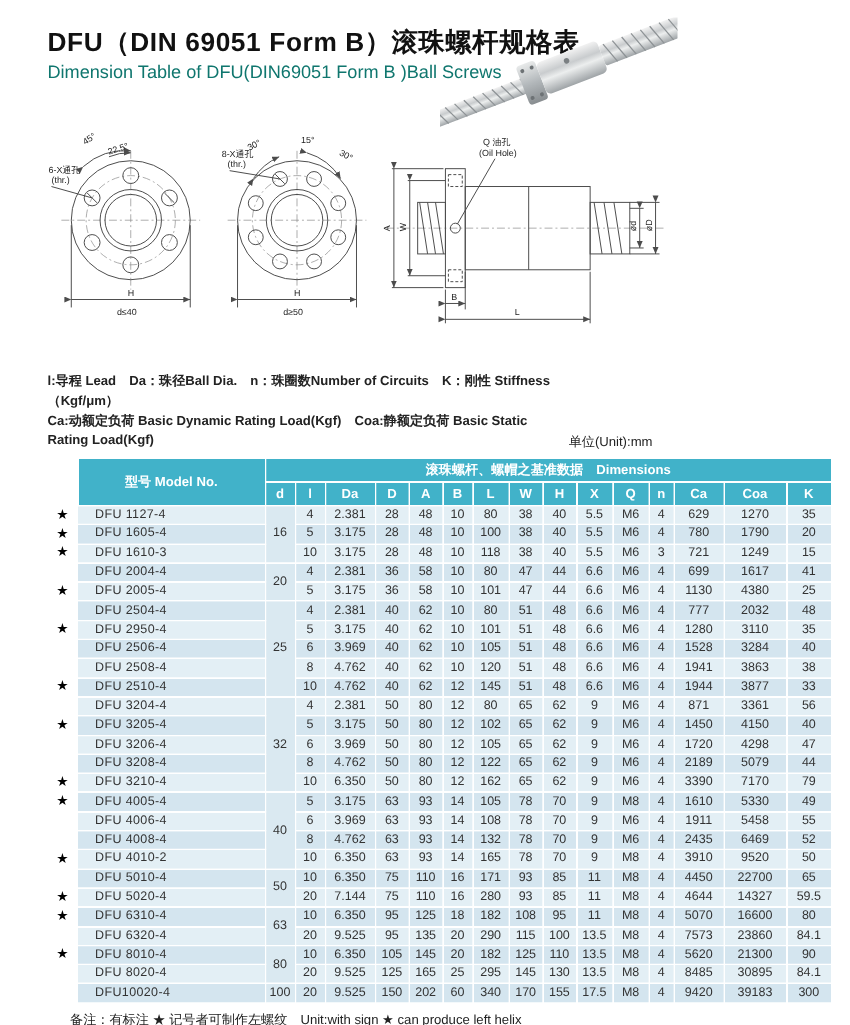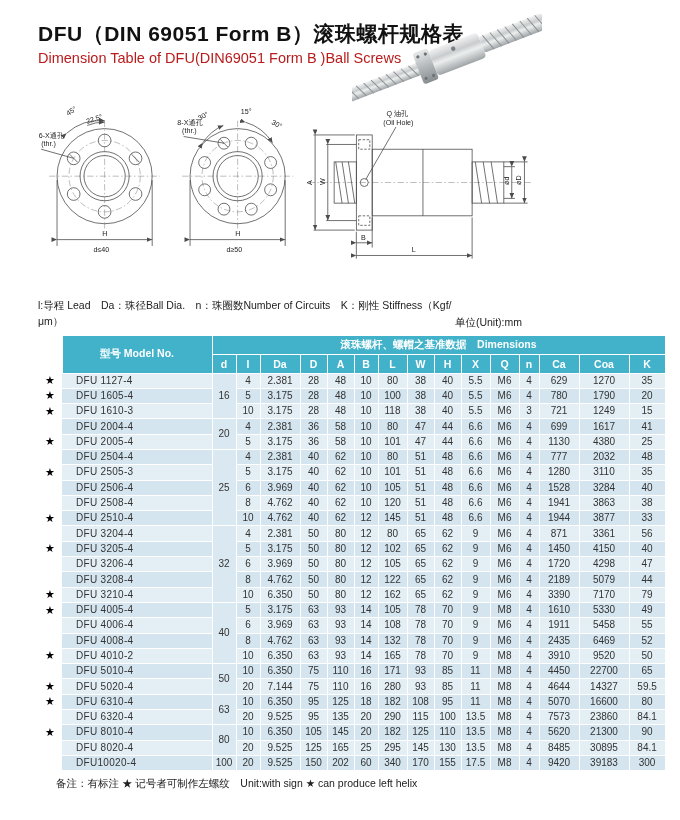--- a/index.html
+++ b/index.html
@@ -2,36 +2,36 @@
 <html><head>
 <meta charset="utf-8">
 <style>
   * { margin:0; padding:0; box-sizing:border-box; }
   html,body { width:680px; height:820px; background:#ffffff; overflow:hidden;
               font-family:"Liberation Sans", sans-serif; color:#333; }
   .page { position:relative; width:552px; height:820px; padding:20px 16px 0 38px; }
 
   
   .title-zh { font-size:21px; font-weight:bold; color:#111; letter-spacing:.5px; }
-  .title-en { font-size:14.5px; color:#b91c1c; margin-top:2px; }
+  .title-en { font-size:14.5px; color:#0f766e; margin-top:2px; }
 
   
   .photo { position:absolute; top:14px; right:10px; width:190px; height:88px; }
 
   
   .drawings { display:flex; align-items:flex-start; margin-top:16px; height:208px; }
   .drawings svg { display:block; }
   .dwg-label { font-size:9px; fill:#222; }
   .dwg-stroke { stroke:#4c4c4c; fill:none; stroke-width:1; }
   .cl { stroke:#8a8a8a; stroke-width:.7; stroke-dasharray:8 3 2 3; fill:none; }
 
   
   .legend { display:flex; justify-content:space-between; align-items:flex-end;
             margin-top:8px; padding-right:14px; }
-  .legend-lines { font-size:10.5px; line-height:1.5; color:#222; }
+  .legend-lines { font-size:10.5px; line-height:1.5; color:#222;font-weight:bold; }
   .unit-note { font-size:10.5px; color:#222; white-space:nowrap; }
 
   
   table { border-collapse:collapse; table-layout:fixed; width:614px; margin-top:5px; }
   th, td { font-size:10px; text-align:center; vertical-align:middle;
            overflow:hidden; white-space:nowrap; }
   thead th { background:#41b2c9; color:#fff; font-weight:bold;
              border:1.5px solid #fff; height:19px; font-size:10.5px; }
   thead th.blank { background:#fff; border:none; }
   tbody td { height:15.3px; border-bottom:1px solid #fff;
@@ -224,20 +224,21 @@
       <line class="dwg-stroke" x1="66" y1="176" x2="86" y2="176" marker-start="url(#ar)" marker-end="url(#ar)"></line>
       <text class="dwg-label" x="72" y="172">B</text>
       <line class="dwg-stroke" x1="66" y1="192" x2="212" y2="192" marker-start="url(#ar)" marker-end="url(#ar)"></line>
       <text class="dwg-label" x="136" y="188">L</text>
     </svg>
   </div>
 
   <div class="legend">
     <div class="legend-lines">
       <div>l:导程 Lead　Da：珠径Ball Dia.　n：珠圈数Number of Circuits　K：刚性 Stiffness（Kgf/μm）</div>
+      <div>Ca:动额定负荷 Basic Dynamic Rating Load(Kgf)　Coa:静额定负荷 Basic Static Rating Load(Kgf)</div>
     </div>
     <div class="unit-note">单位(Unit):mm</div>
   </div>
 
   <table>
     <colgroup>
       <col style="width:24px">
         <col style="width:150px">
       <col style="width:24px">
         <col style="width:24px">
@@ -386,21 +387,21 @@
           <td>48</td>
           <td>6.6</td>
           <td>M6</td>
           <td>4</td>
           <td>777</td>
           <td>2032</td>
           <td>48</td>
         </tr>
         <tr class="even">
           <td class="star-cell">★</td>
-          <td class="model-cell">DFU 2505-3</td>
+          <td class="model-cell">DFU 2950-4</td>
           <td>5</td>
           <td>3.175</td>
           <td>40</td>
           <td>62</td>
           <td>10</td>
           <td>101</td>
           <td>51</td>
           <td>48</td>
           <td>6.6</td>
           <td>M6</td>

